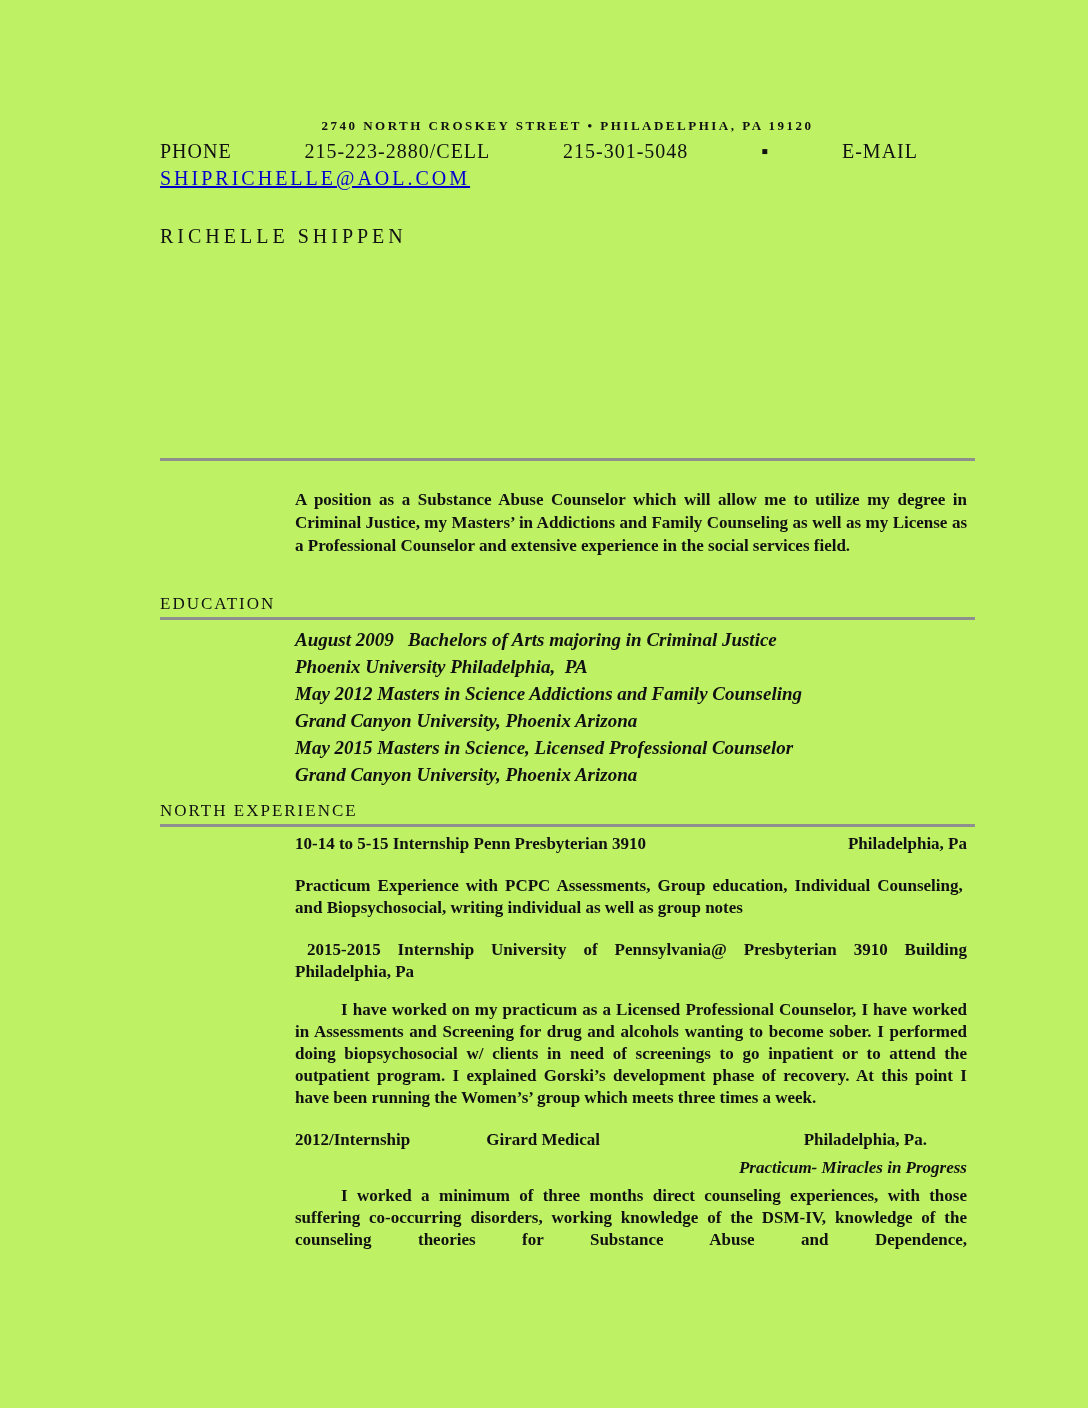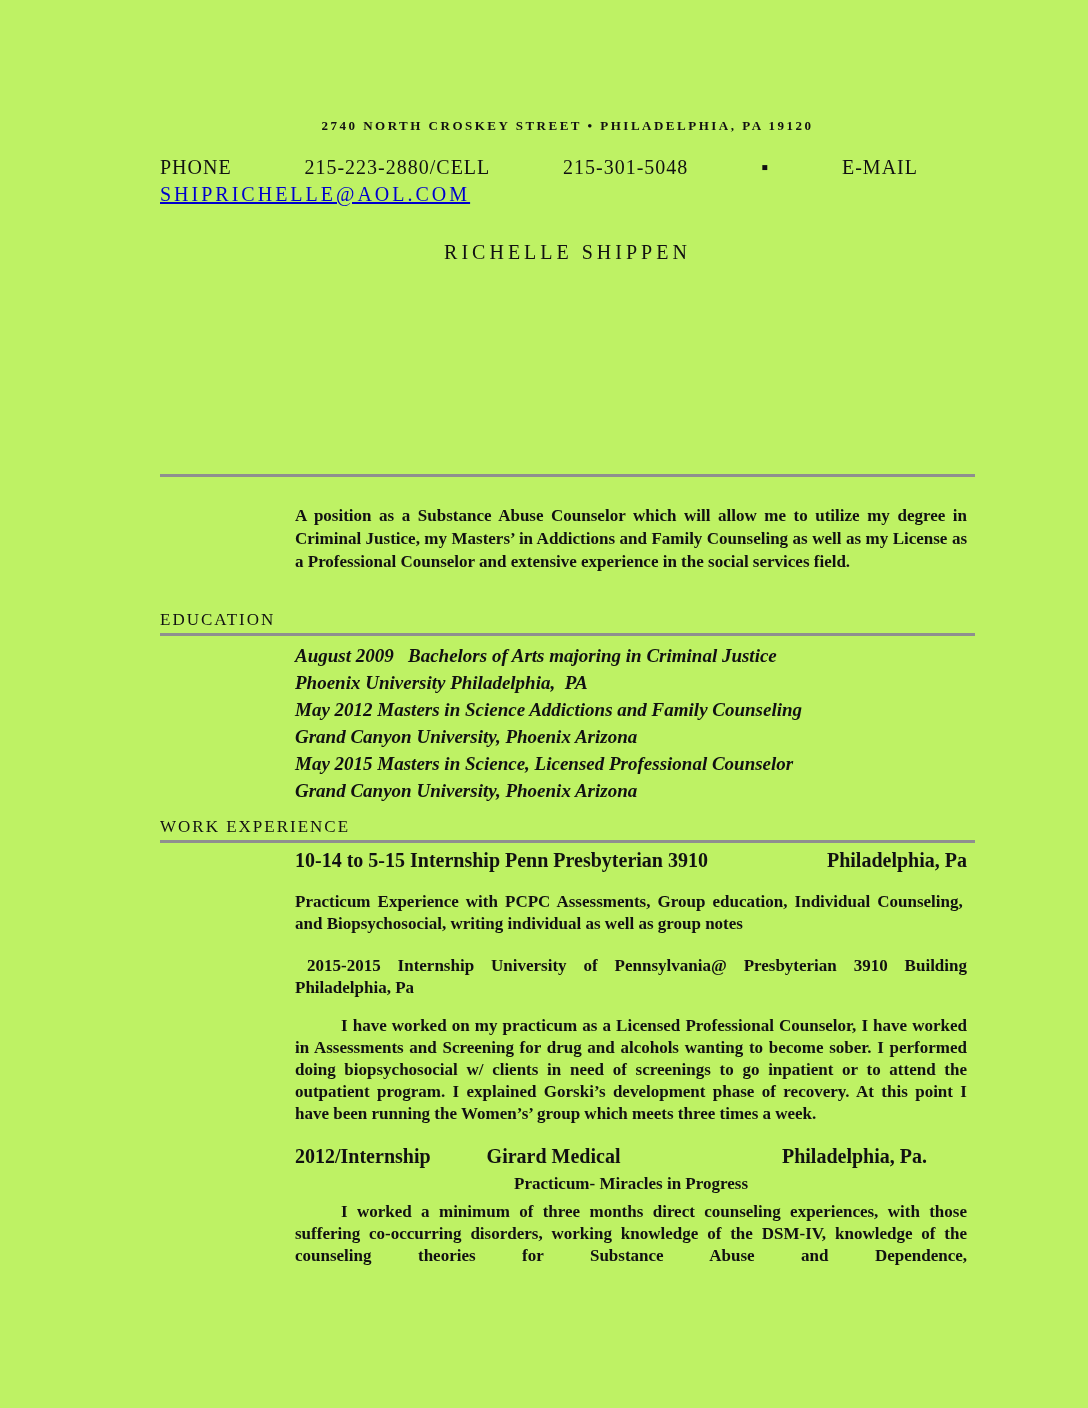--- a/index.html
+++ b/index.html
@@ -9,29 +9,29 @@
     box-sizing:border-box; padding:118px 113px 0 160px;
     overflow:hidden; position:relative;
   }
   
   .address {
     text-align:center; font-size:13px; font-weight:700; letter-spacing:2.5px;
     line-height:16px;
   }
   .contact-row {
     display:flex; justify-content:space-between; width:758px;
-    font-size:20px; letter-spacing:1px; margin-top:21px; line-height:24px;
+    font-size:20px; letter-spacing:1px; margin-top:5px; line-height:24px;
   }
   .email-row { margin-top:3px; line-height:25px; }
   .email-link {
     color:#0000cc; text-decoration:underline; font-size:20px; letter-spacing:3px;
     cursor:pointer;
   }
   .person-name {
-    margin:32px 0 0 0; text-align:center; font-size:20px; font-weight:400;
+    margin:32px 0 0 0; font-size:20px; font-weight:400;
     letter-spacing:4px; line-height:24px;
   }
   
   .section-heading {
     margin:0; font-size:17px; font-weight:400; letter-spacing:2px; line-height:21px;
   }
   .rule { height:3px; background:#8f8f8f; margin-top:3px; }
   .sec-objective { margin-top:210px; }
   .sec-education { margin-top:36px; }
   .sec-work { margin-top:12px; }
@@ -40,30 +40,30 @@
     font-size:17px; font-weight:700; line-height:22px;
     width:672px; margin:0 0 0 135px; text-align:justify;
   }
   .objective-body { margin-top:27px; line-height:23px; }
   .edu-lines { margin:6px 0 0 135px; }
   .edu-line {
     margin:0; font-style:italic; font-weight:700; font-size:19px; line-height:27px;
   }
   .job-row {
     display:flex; justify-content:space-between; width:672px;
-    margin:6px 0 0 135px; font-size:20px; font-weight:700; line-height:22px;
+    margin:6px 0 0 135px; font-size:17px; font-weight:700; line-height:22px;gap:20px;
   }
   .job-row.spaced { margin-top:20px; justify-content:flex-start; }
   .job-row.spaced .loc { margin-left:auto; margin-right:40px; }
   .job-row .title2 { margin-left:56px; }
   .desc { margin-top:20px; }
   .title-para { margin-top:20px; text-indent:12px; }
   .para-indent { text-indent:46px; }
   .desc-tight { margin-top:16px; }
-  .subtitle-line { margin-top:6px; text-align:center; }
+  .subtitle-line { margin-top:6px; text-align:right;font-style:italic; }
   .cutoff { text-align-last:justify; margin-top:6px; }
 </style>
 </head>
 <body>
 
 <div class="page">
 
   <header>
     <div class="address">2740 NORTH CROSKEY STREET • PHILADELPHIA, PA 19120</div>
     <div class="contact-row">
@@ -91,21 +91,21 @@
       <p class="edu-line">August 2009&nbsp;&nbsp; Bachelors of Arts majoring in Criminal Justice</p>
       <p class="edu-line">Phoenix University Philadelphia,&nbsp; PA</p>
       <p class="edu-line">May 2012 Masters in Science Addictions and Family Counseling</p>
       <p class="edu-line">Grand Canyon University, Phoenix Arizona</p>
       <p class="edu-line">May 2015 Masters in Science, Licensed Professional Counselor</p>
       <p class="edu-line">Grand Canyon University, Phoenix Arizona</p>
     </div>
   </section>
 
   <section class="sec-work">
-    <h2 class="section-heading">WORK EXPERIENCE</h2>
+    <h2 class="section-heading">NORTH EXPERIENCE</h2>
     <div class="rule"></div>
 
     <div>
       <div class="job-row">
         <span>10-14 to 5-15 Internship Penn Presbyterian 3910</span>
         <span>Philadelphia, Pa</span>
       </div>
       <p class="body-text desc">Practicum Experience with PCPC Assessments, Group education, Individual Counseling,&nbsp; and Biopsychosocial, writing individual as well as group notes</p>
     </div>
 

